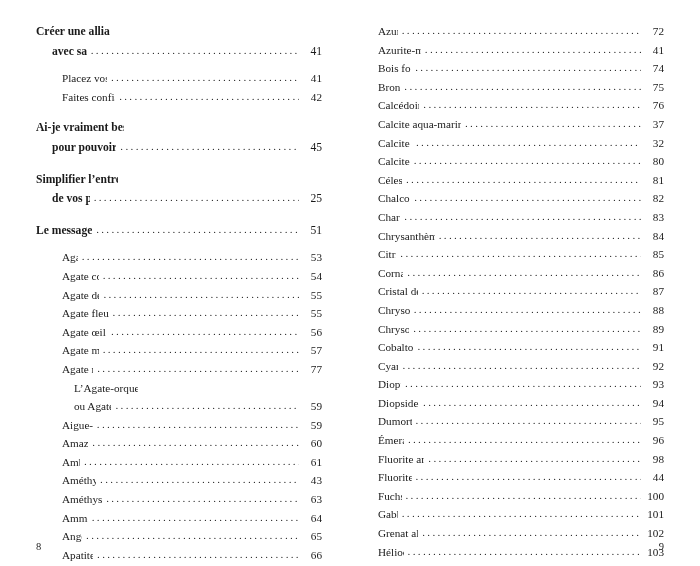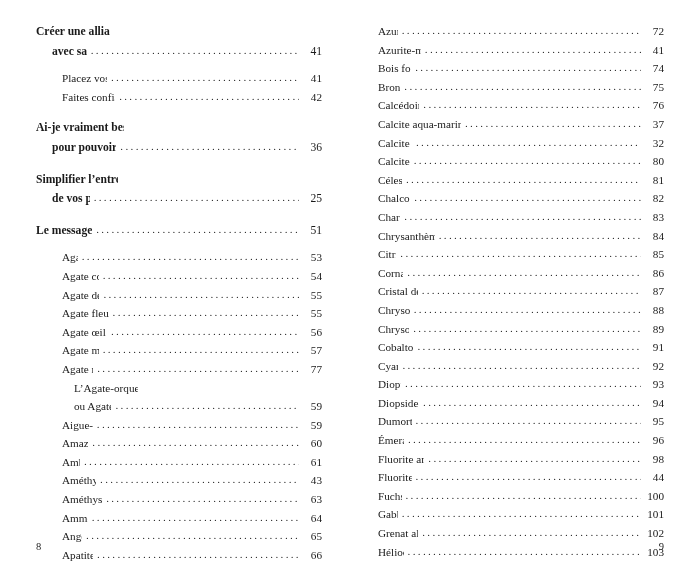--- a/index.html
+++ b/index.html
@@ -131,21 +131,21 @@
         <div class="spacer-md"></div>
         <ul class="toc-list">
           <li class="entry ind-0 lvl-head nodots">
             <span class="label">Ai-je vraiment besoin d’acheter une pierre</span>
             <span class="dots">................................................................................</span>
             <span class="page-num"></span>
           </li>
           <li class="entry ind-1 lvl-head">
             <span class="label">pour pouvoir m’y connecter ?</span>
             <span class="dots">................................................................................</span>
-            <span class="page-num">36</span>
+            <span class="page-num">45</span>
           </li>
         </ul>
         <div class="spacer-md"></div>
         <ul class="toc-list">
           <li class="entry ind-0 lvl-head nodots">
             <span class="label">Simplifier l’entretien et la purification</span>
             <span class="dots">................................................................................</span>
             <span class="page-num"></span>
           </li>
           <li class="entry ind-1 lvl-head">

